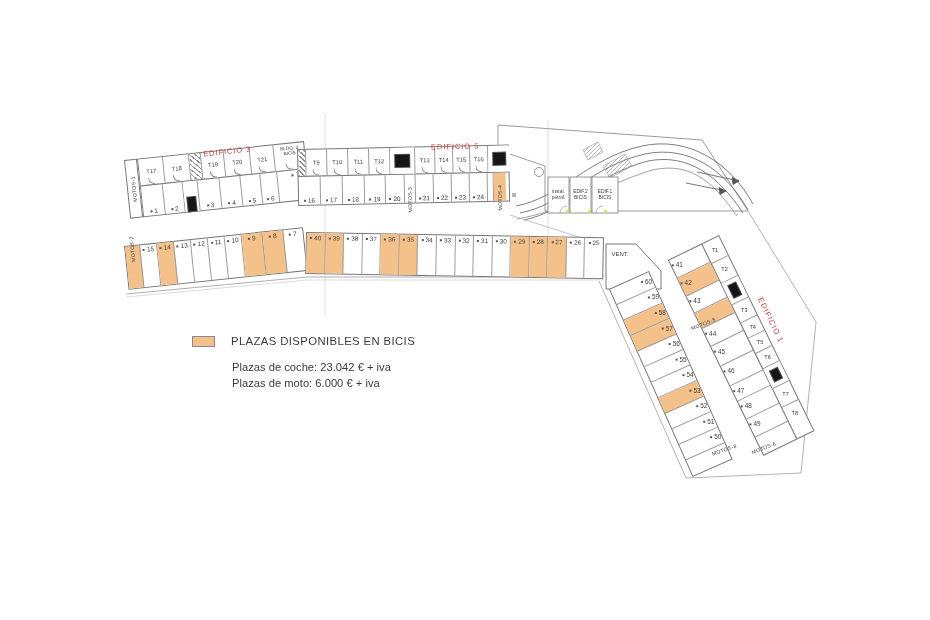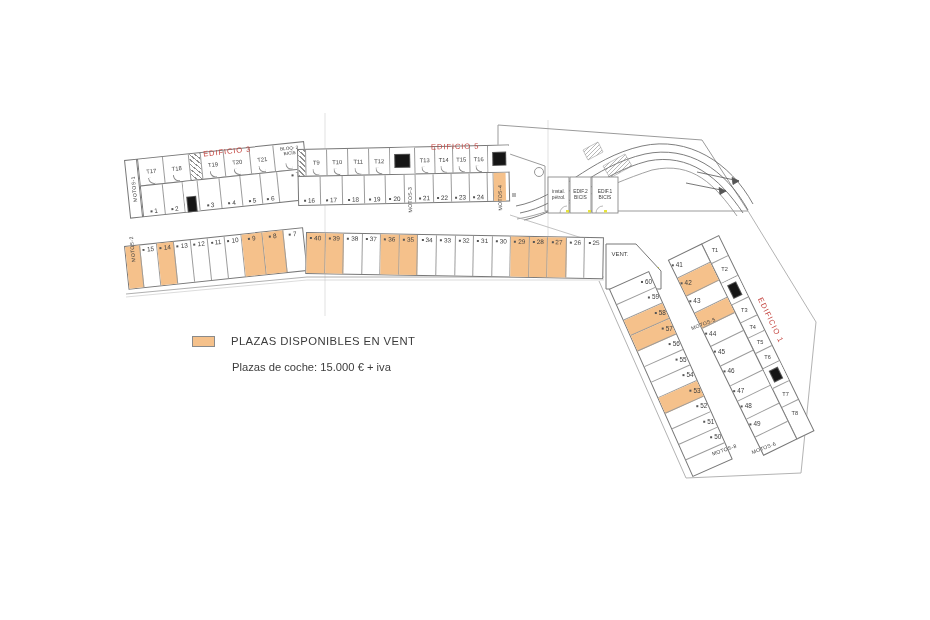--- a/index.html
+++ b/index.html
@@ -439,20 +439,21 @@
         </div>
         <div class="cell axlab" style="flex: 0 0 18px;">
           <span class="lbl">MOTOS-6</span>
         </div>
       </div>
   </div>
 
   <div class="legend">
     <div class="l1">
       <div class="swatch"></div>
-      <div class="leg-title">PLAZAS DISPONIBLES EN VENT</div>
+      <div class="leg-title">PLAZAS DISPONIBLES EN BICIS</div>
     </div>
     <div class="leg-lines">
-      <div>Plazas de coche: 15.000 € + iva</div>
+      <div>Plazas de coche: 23.042 € + iva</div>
+      <div>Plazas de moto: 6.000 € + iva</div>
     </div>
   </div>
 
 </div>
 
 </body></html>

